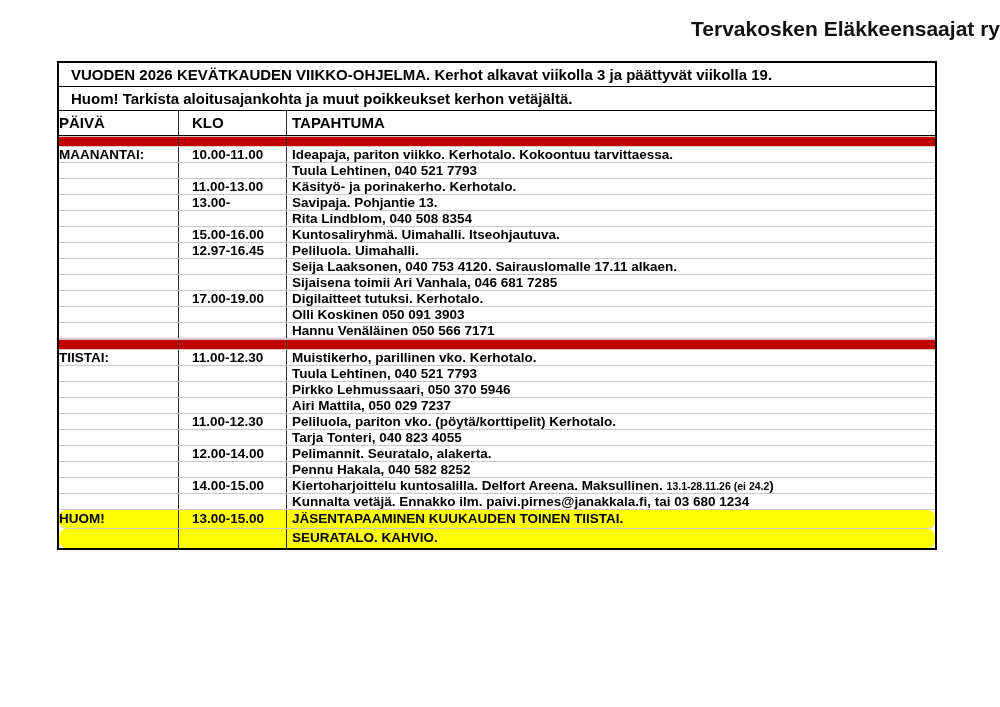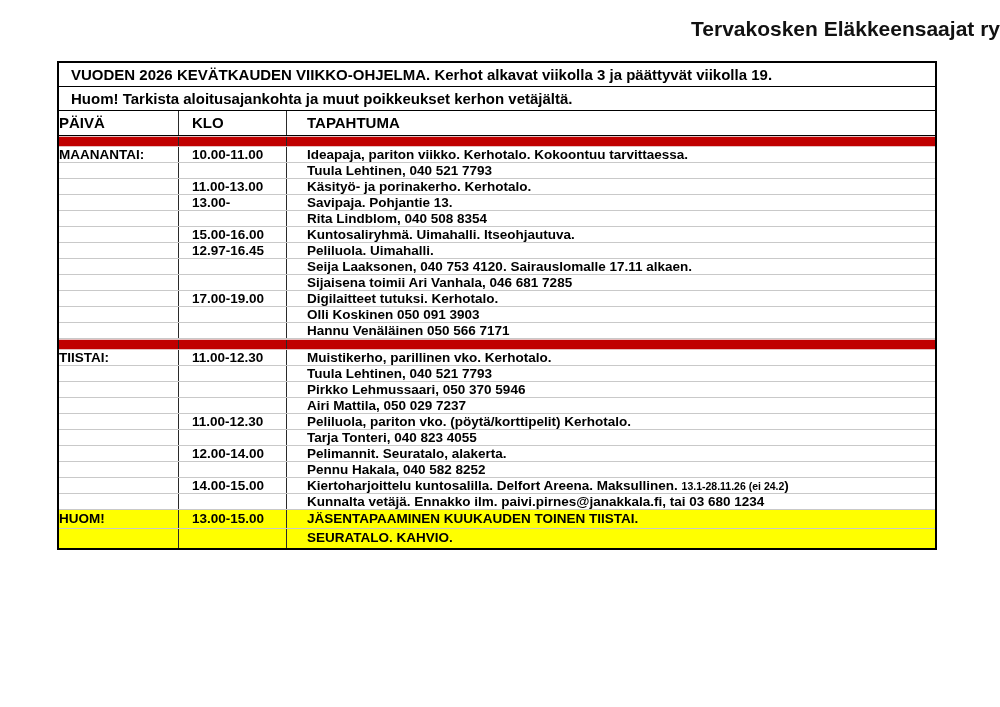--- a/index.html
+++ b/index.html
@@ -12,32 +12,32 @@
     font-size:21px;font-weight:bold;letter-spacing:0;color:#111;
   }
   .tablewrap{
     position:absolute;left:57px;top:61px;width:880px;
     border:2px solid #000;box-sizing:border-box;background:#fff;
   }
   .row{display:flex;box-sizing:border-box;width:100%;}
   .cell{box-sizing:border-box;overflow:hidden;white-space:nowrap;}
   .c1{width:119px;font-weight:bold;}
   .c2{width:108px;padding-left:13px;font-weight:bold;border-left:1px solid var(--dark);}
-  .c3{flex:1;padding-left:20px;border-left:1px solid var(--dark);}
+  .c3{flex:1;padding-left:5px;border-left:1px solid var(--dark);}
   .info-row{
     display:block;height:24px;line-height:23px;font-weight:bold;font-size:15px;
     padding-left:12px;border-bottom:1px solid #000;box-sizing:border-box;overflow:hidden;white-space:nowrap;
   }
   .header-row{height:25px;line-height:24px;font-size:15px;border-bottom:1px solid #000;}
   .header-row .c3{font-weight:bold;}
   .normal{height:16px;font-size:13.5px;line-height:16.5px;border-bottom:1px solid var(--light);}
   .normal .c3{font-weight:bold;}
   .separator{height:11px;background:var(--red);border-top:1px solid #e6bdbd;border-bottom:1px solid #e6bdbd;}
   .separator .cell{height:100%;padding:0;}
-  .highlight{height:19px;background:var(--yellow);font-size:13.5px;line-height:18px;border-bottom:1px solid var(--light);}
+  .highlight{height:19px;background:var(--yellow);font-size:13.5px;line-height:18px;border-bottom:1px solid var(--light);border-radius:7px;}
   .highlight .cell{font-weight:bold;}
   .row:last-child{border-bottom:none;}
   .small{font-size:10.5px;}
 </style>
 </head>
 <body style="--red: #c00000; --yellow: #ffff00; --light: #c9c9c9; --dark: #2a2a2a;">
 
 <div class="title">Tervakosken Eläkkeensaajat ry</div>
 
 <div class="tablewrap">

